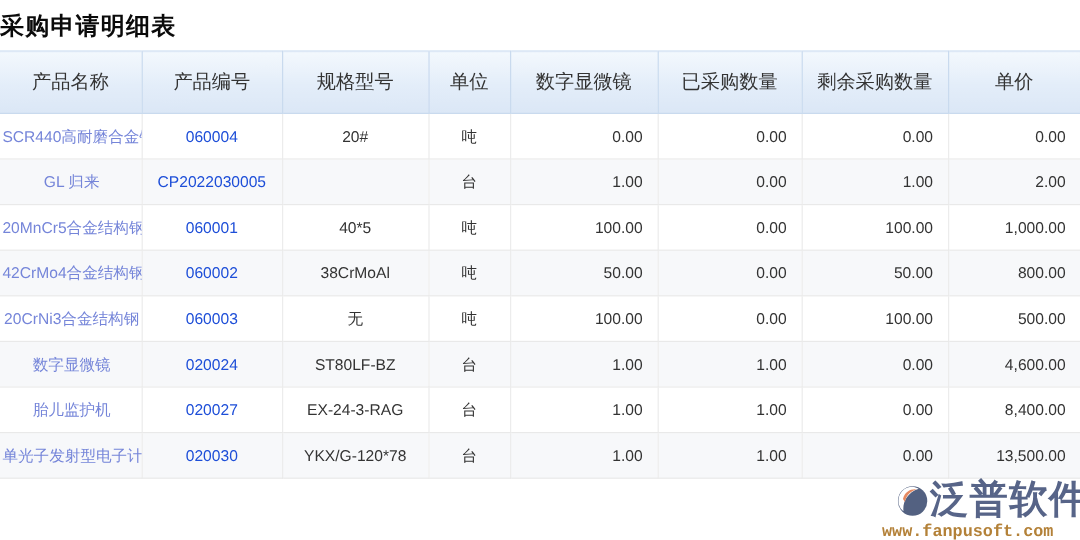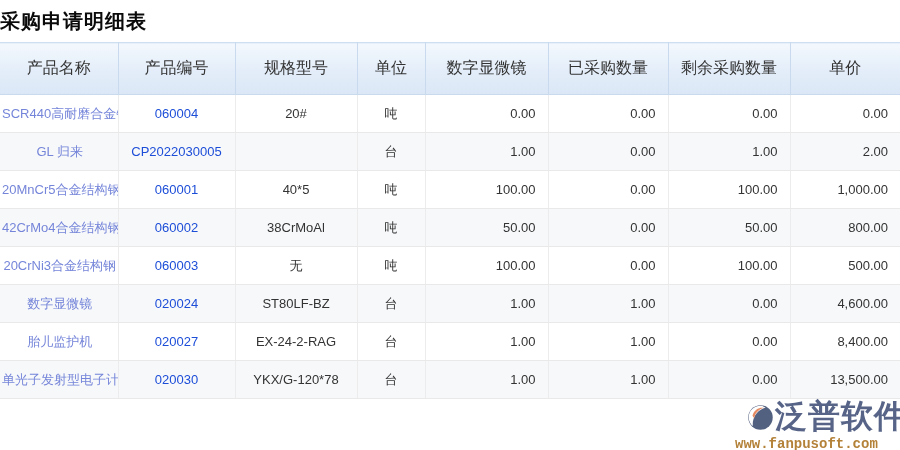--- a/index.html
+++ b/index.html
@@ -293,21 +293,21 @@
         </td>
       </tr>
       <tr>
         <td class="col-name">
           <div class="cellwrap">胎儿监护机</div>
         </td>
         <td class="col-code">
           <div class="cellwrap">020027</div>
         </td>
         <td class="col-spec">
-          <div class="cellwrap">EX-24-2-RAG</div>
+          <div class="cellwrap">EX-24-3-RAG</div>
         </td>
         <td class="col-unit">
           <div class="cellwrap">台</div>
         </td>
         <td class="col-qty_requested">
           <div class="cellwrap">1.00</div>
         </td>
         <td class="col-qty_purchased">
           <div class="cellwrap">1.00</div>
         </td>

